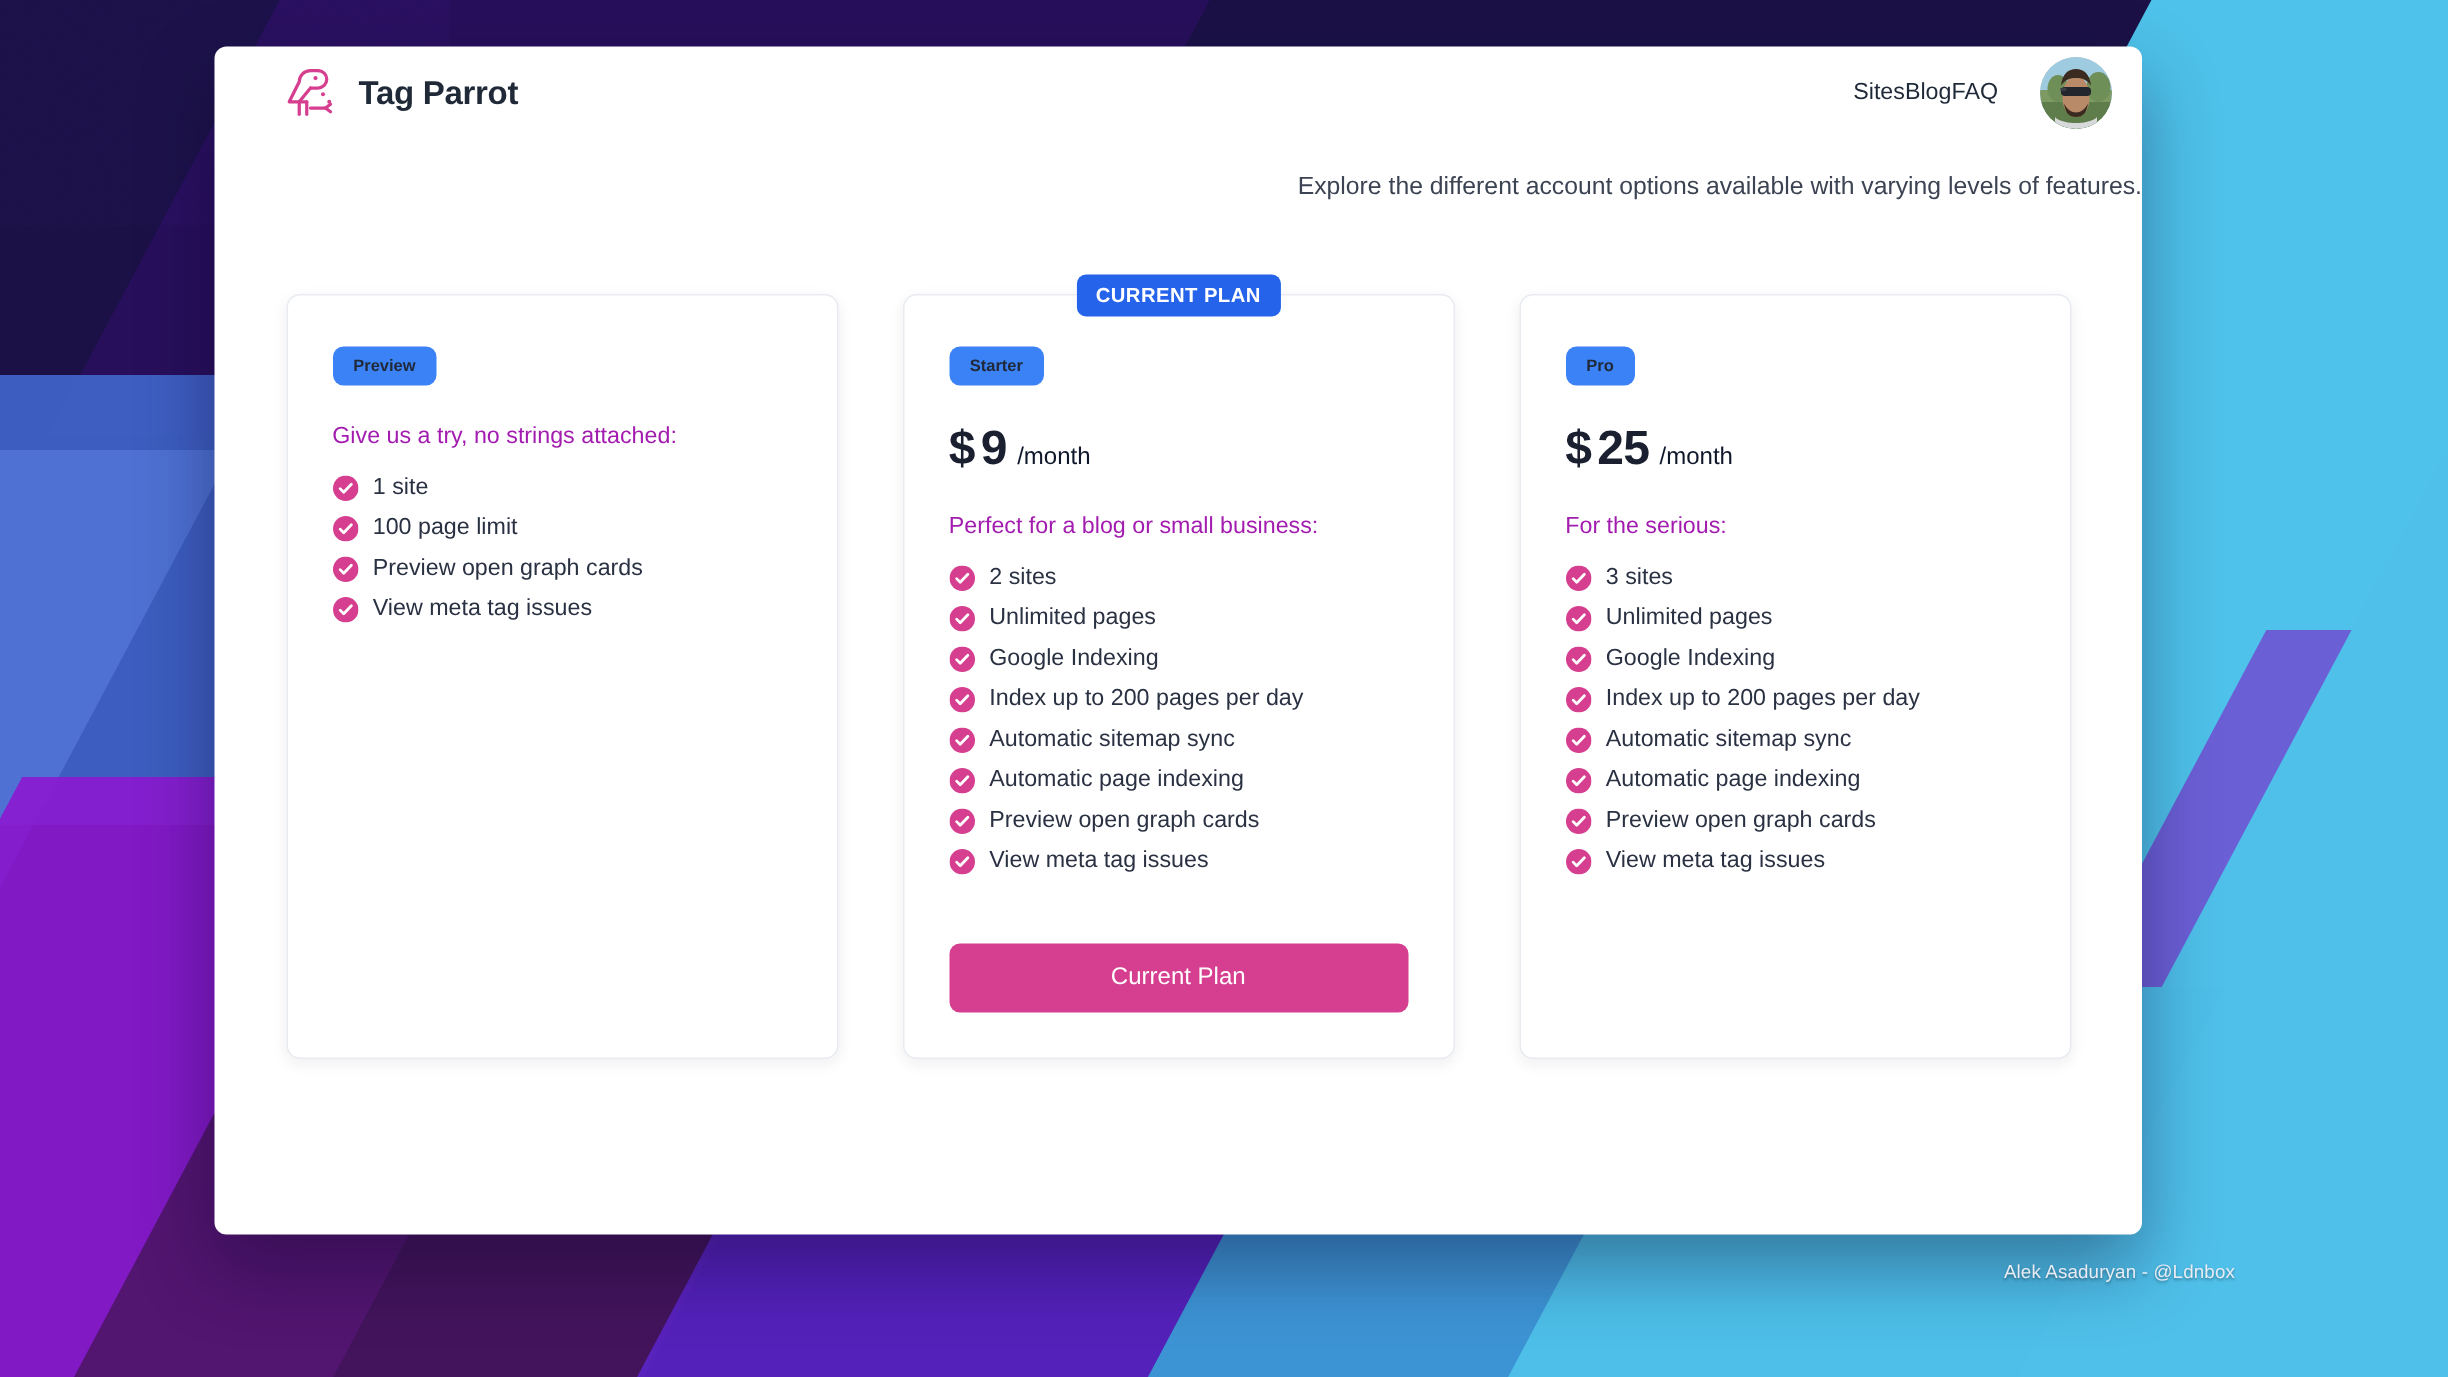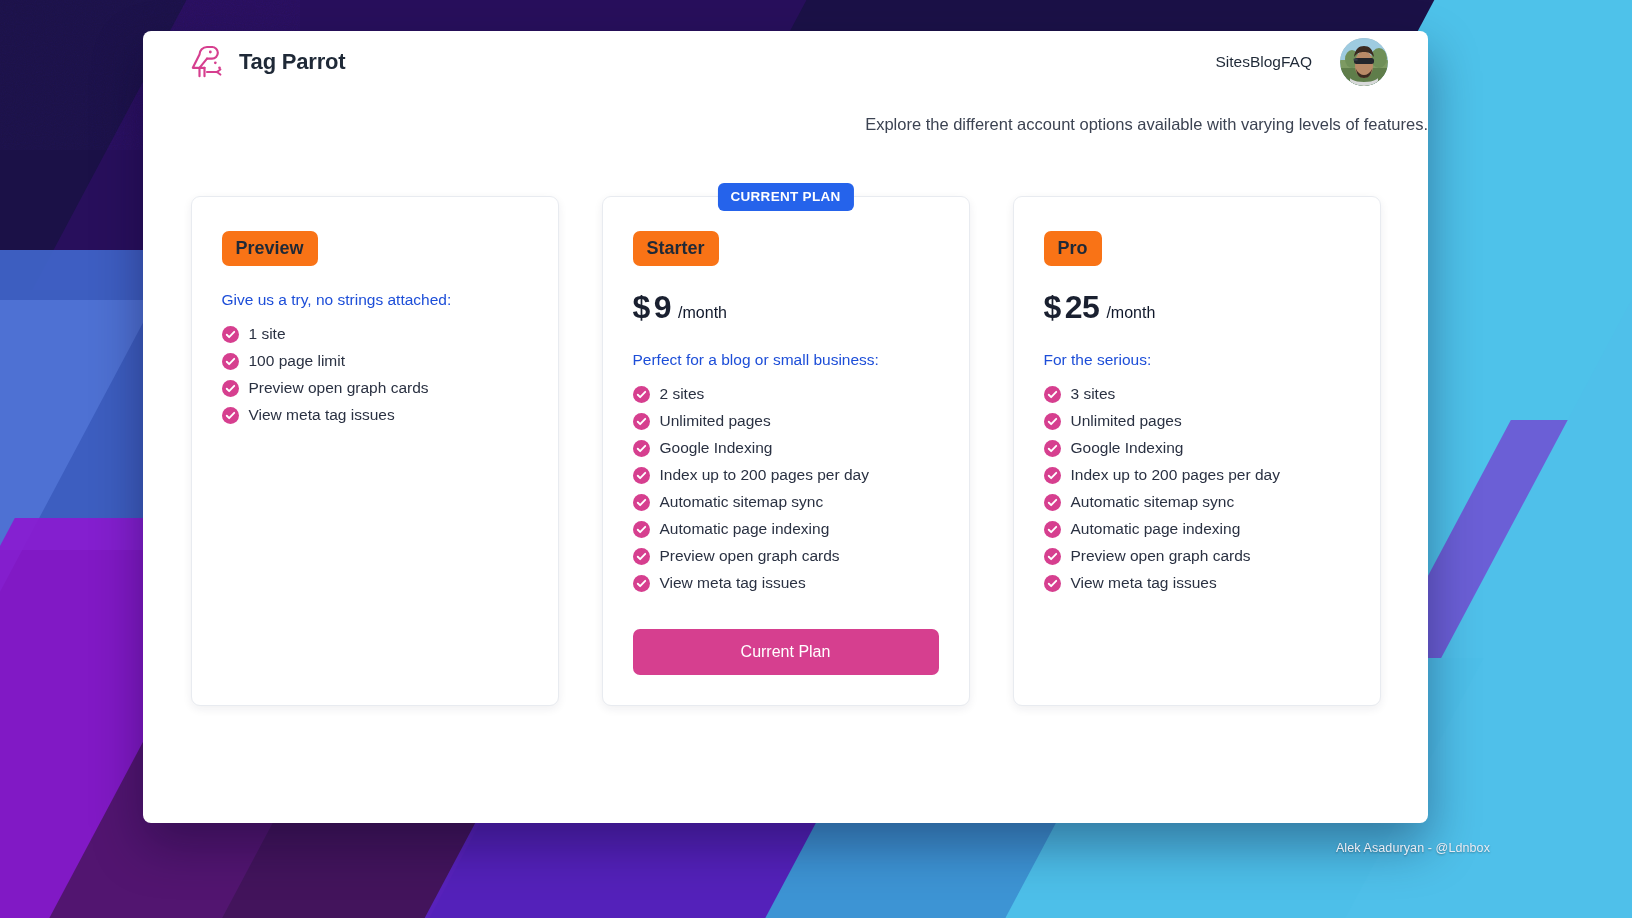--- a/index.html
+++ b/index.html
@@ -115,21 +115,21 @@
     border-radius: 8px;
     box-shadow: 0 22px 50px rgba(10,4,40,.38);
     overflow: hidden;
   }
 
   
   #header {
     height: 62px;
     display: flex;
     align-items: center;
-    padding: 0 40px 0 44px;
+    padding: 0 20px 0 44px;
     position: relative;
   }
   #brand { display: flex; align-items: center; gap: 12px; }
   #logo-icon { width: 40px; height: 40px; display: block; }
   #brand-name {
     font-size: 22px;
     font-weight: bold;
     color: #1f2937;
     letter-spacing: -.2px;
   }
@@ -205,23 +205,23 @@
     font-weight: bold;
     letter-spacing: .3px;
     padding: 6px 13px 7px 13px;
     border-radius: 6px;
     white-space: nowrap;
   }
 
   .plan-badge {
     display: inline-block;
     align-self: flex-start;
-    background: #f97316;
+    background: #3b82f6;
     color: #1f2937;
-    font-size: 18px;
+    font-size: 11px;
     font-weight: bold;
     padding: 7px 14px;
     border-radius: 7px;
     margin-top: 8px;
     text-align: center;
   }
 
   .price-row {
     margin-top: 23px;
     display: flex;
@@ -242,21 +242,21 @@
   }
   .price-period {
     font-size: 16px;
     color: #0f172a;
     margin-left: 3px;
   }
 
   .card-tagline {
     margin-top: 25px;
     font-size: 15.5px;
-    color: #1d4ed8;
+    color: #a21caf;
   }
 
   .feature-list {
     list-style: none;
     margin-top: 16px;
     display: flex;
     flex-direction: column;
     gap: 9px;
   }
   .feature-item {

